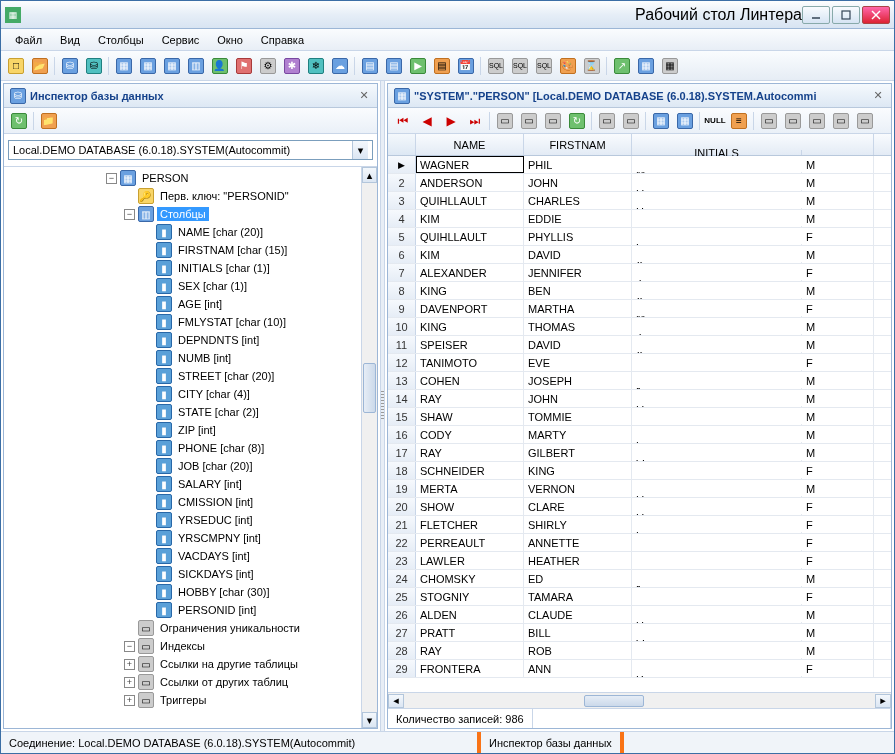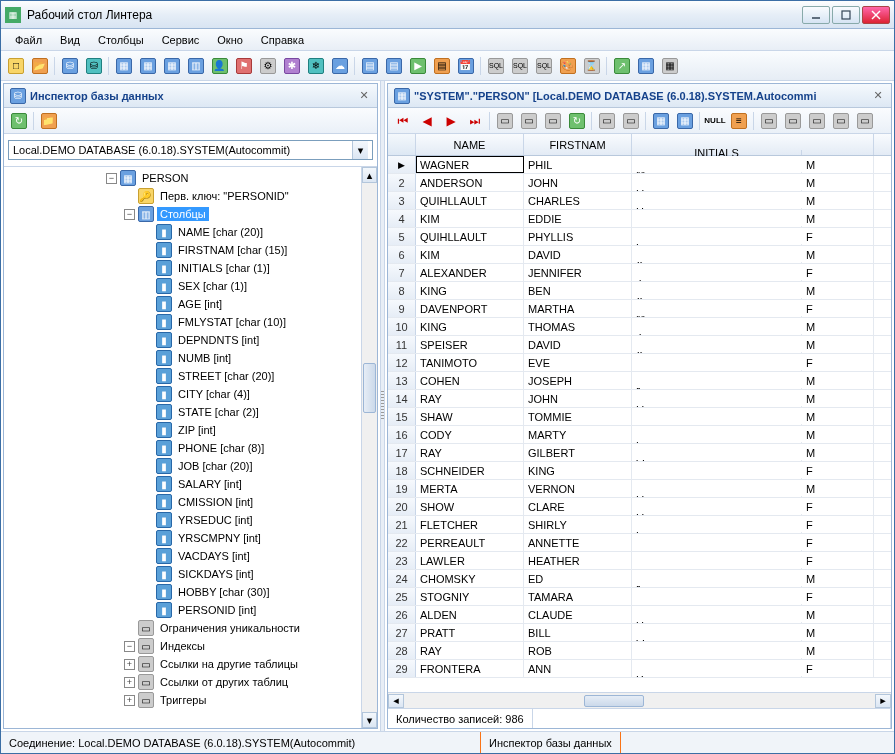--- a/index.html
+++ b/index.html
@@ -1,21 +1,21 @@
 <!DOCTYPE html>
 <html><head>
 <meta charset="utf-8">
 <style>
 * { box-sizing: border-box; margin: 0; padding: 0; font-family: Tahoma, sans-serif; font-size: 11px; }
 body { background: #fff; overflow: hidden; width: 895px; height: 754px; }
 
 .window { width: 895px; height: 754px; border: 1px solid #3b6ea5; background: #fff; display: flex; flex-direction: column; }
 .titlebar { height: 28px; background: linear-gradient(to bottom, #fdfefe, #e6eef7, #d8e4f2); display: flex; align-items: center; padding: 0 4px; border-bottom: 1px solid #9cb6d6; }
 .titlebar .icon { width: 16px; height: 16px; background: #4a6; margin-right: 6px; display: flex; align-items: center; justify-content: center; font-size: 9px; color: #fff; }
-.titlebar .title { flex: 1; color: #000; font-size: 12px; }
+.titlebar .title { flex: 1; color: #000; font-size: 16px; text-align: right; }
 .titlebar .winbtns { display: flex; gap: 2px; }
 .winbtn { width: 28px; height: 18px; border: 1px solid #8aa; background: linear-gradient(#f8fbfe,#d6e4f3); border-radius: 2px; display: flex; align-items: center; justify-content: center; cursor: pointer; }
 .winbtn.close { background: linear-gradient(#f6a,#d23); border-color: #a44; color: #fff; }
 .winbtn svg { width: 10px; height: 10px; }
 
 .menubar { height: 22px; background: linear-gradient(#fafcfe,#e8eef6); border-bottom: 1px solid #c9d6e8; display: flex; align-items: center; padding: 0 6px; gap: 2px; }
 .menuitem { padding: 3px 8px; cursor: pointer; color: #000; }
 
 .toolbar { height: 30px; background: linear-gradient(#fafcfe,#e6edf5); border-bottom: 1px solid #c9d6e8; display: flex; align-items: center; padding: 0 4px; gap: 2px; }
 .tbtn { width: 22px; height: 22px; border: 1px solid transparent; display: flex; align-items: center; justify-content: center; cursor: pointer; border-radius: 2px; }
@@ -67,21 +67,21 @@
 .rowptr { font-size: 9px; color: #000; }
 
 .scrollbar-h { height: 16px; background: #f0f0f0; border-top: 1px solid #c9d6e8; display: flex; align-items: center; }
 .scrollbar-h .sthumb { height: 12px; width: 60px; margin-left: 180px; background: linear-gradient(#e6edf6,#cbd9ea); border: 1px solid #9cb6d6; border-radius: 2px; }
 .scrollbar-h .sbtn { width: 16px; height: 14px; background: linear-gradient(#f4f8fc,#dbe6f3); border: 1px solid #b3c6db; display:flex;align-items:center;justify-content:center; }
 
 .panel-footer { height: 20px; border-top: 1px solid #c9d6e8; display: flex; align-items: center; }
 .pf-cell { padding: 8px 8px; border-right: 1px solid #c9d6e8; height: 100%; display: flex; align-items: center; }
 
 .statusbar { height: 22px; background: #f0f4f9; border-top: 1px solid #c9d6e8; display: flex; align-items: center; }
-.sb-cell { padding: 0 8px; border-right: 1px solid #f97316; height: 100%; display: flex; align-items: center; }
+.sb-cell { padding: 0 8px; border-right: 4px solid #f97316; height: 100%; display: flex; align-items: center; }
 
 
 .ic { width:16px; height:16px; display:inline-flex; align-items:center; justify-content:center; font-size:10px; border-radius:2px; }
 .ic-yellow { background:#f8d568; border:1px solid #c9a030; }
 .ic-green { background:#6ec06e; border:1px solid #3a8a3a; color:#fff; }
 .ic-blue { background:#6aa0e0; border:1px solid #3a68a8; color:#fff; }
 .ic-red { background:#e07070; border:1px solid #a83a3a; color:#fff; }
 .ic-purple { background:#b080d0; border:1px solid #7848a0; color:#fff; }
 .ic-gray { background:#ccc; border:1px solid #999; }
 .ic-orange { background:#f0a050; border:1px solid #c07020; }

